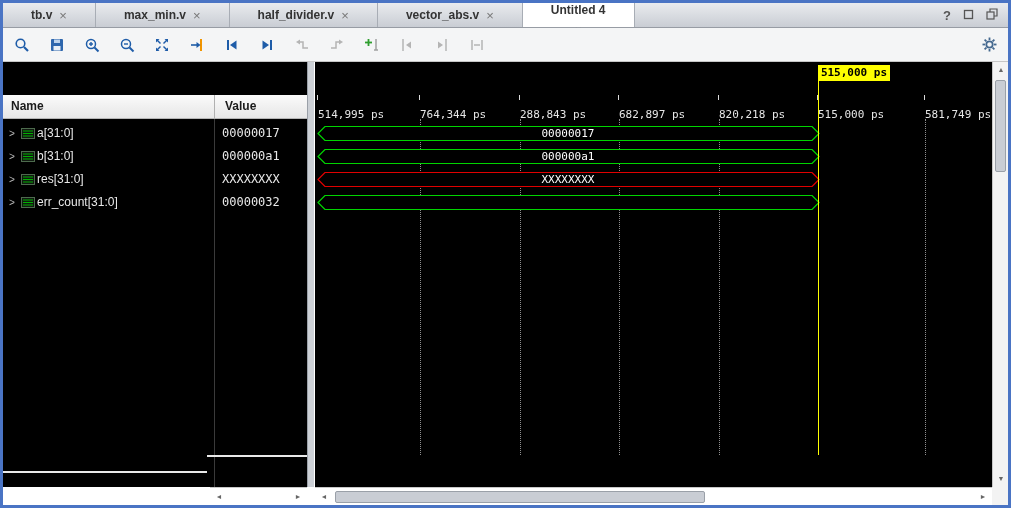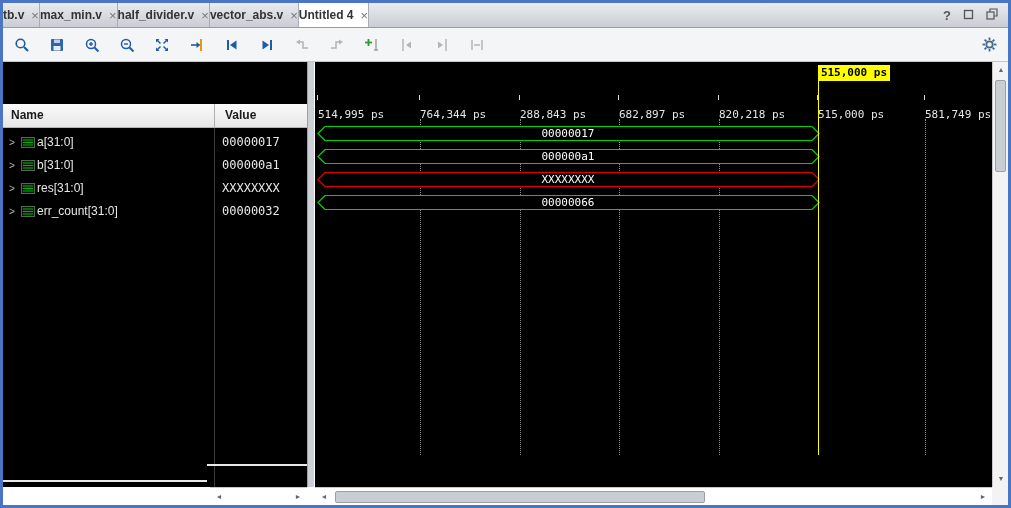--- a/index.html
+++ b/index.html
@@ -2,35 +2,35 @@
 <html><head>
 <meta charset="utf-8">
 <style>
   * { margin:0; padding:0; box-sizing:border-box; }
   html,body { width:1011px; height:508px; background:#fff; font-family:"Liberation Sans",sans-serif; }
   .window { position:relative; width:1011px; height:508px; border:3px solid #4a74c4; background:#000; overflow:hidden; }
 
   
   .tabbar { position:absolute; left:0; top:0; width:1005px; height:25px;
             background:linear-gradient(#e9ebee,#c9cdd4); border-bottom:1px solid #979ca4; display:flex; }
-  .tab { display:flex; align-items:center; gap:7px; padding:0 0; border-right:1px solid #a8adb5;
+  .tab { display:flex; align-items:center; gap:7px; padding:0 28px; border-right:1px solid #a8adb5;
          font-size:12px; font-weight:bold; color:#333; cursor:default; }
-  .tab.active { background:#fff; }
+  .tab.active { background:#fff;flex-direction:column; }
   .tab-close { color:#777; font-weight:normal; font-size:13px; line-height:1; }
   .tabbar-right { margin-left:auto; display:flex; align-items:center; gap:12px; padding:0 10px; color:#555; }
   .help-glyph { font-size:13px; font-weight:bold; color:#555; }
 
   
   .toolbar { position:absolute; left:0; top:25px; width:1005px; height:34px; background:#f4f5f6;
              border-bottom:1px solid #c6c6c6; display:flex; align-items:center; padding:0 10px; gap:17px; }
   .tbtn { width:18px; height:18px; display:flex; align-items:center; justify-content:center; }
   .tbtn.right { margin-left:auto; }
 
   
-  .names-panel { position:absolute; left:0; top:59px; width:304px; height:425px; background:#000;margin-top:9px; }
+  .names-panel { position:absolute; left:0; top:59px; width:304px; height:425px; background:#000; }
   .names-header { position:absolute; left:0; top:33px; width:304px; height:24px;
                   background:linear-gradient(#fbfbfb,#e6e6e6); border-bottom:1px solid #b5b5b5;
                   font-size:12px; font-weight:bold; color:#1a1a1a; line-height:23px; }
   .colhdr-name { position:absolute; left:8px; }
   .colhdr-value { position:absolute; left:222px; }
   .coldiv-hdr { position:absolute; left:211px; top:33px; width:1px; height:24px; background:#b0b0b0; }
   .coldiv-body { position:absolute; left:211px; top:57px; width:1px; height:368px; background:#3a3a3a; }
   .srow { position:absolute; left:0; width:304px; height:23px; line-height:23px; color:#e8e8e8; font-size:12px; }
   .expand { position:absolute; left:6px; color:#b9b9b9; font-size:10px; }
   .sig-icon { position:absolute; left:18px; top:6px; }
@@ -325,21 +325,20 @@
     <div class="wrow" style="top:106px">
       <svg class="bus-svg" width="504" height="15">
         <polygon points="8,0.5 495,0.5 502,7.5 495,14.5 8,14.5 1,7.5" fill="#000" stroke-width="1.2" stroke="#e00000"></polygon>
       </svg>
       <span class="bus-text">XXXXXXXX</span>
     </div>
     <div class="wrow" style="top:129px">
       <svg class="bus-svg" width="504" height="15">
         <polygon points="8,0.5 495,0.5 502,7.5 495,14.5 8,14.5 1,7.5" fill="#000" stroke-width="1.2" stroke="#00d400"></polygon>
       </svg>
-      <span class="bus-text">00000066</span>
     </div>
   </div>
 
   <div class="vscroll">
     <div class="vs-btn vs-up">▲</div>
     <div class="vs-thumb"></div>
     <div class="vs-btn vs-down">▼</div>
   </div>
 
   <div class="hscroll-row">

